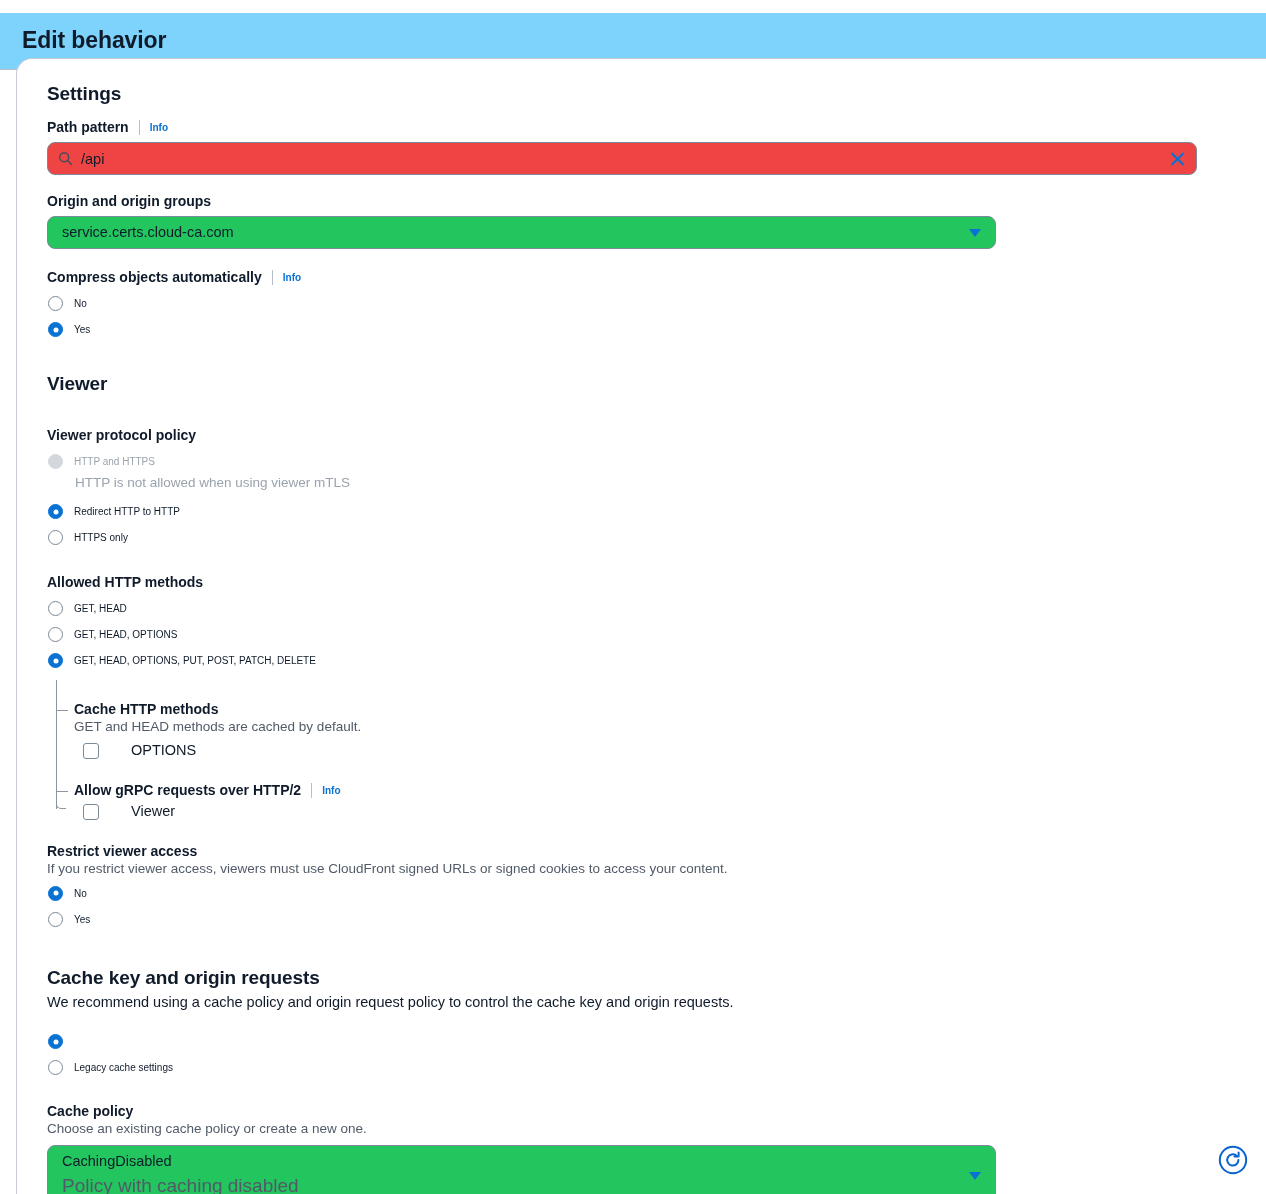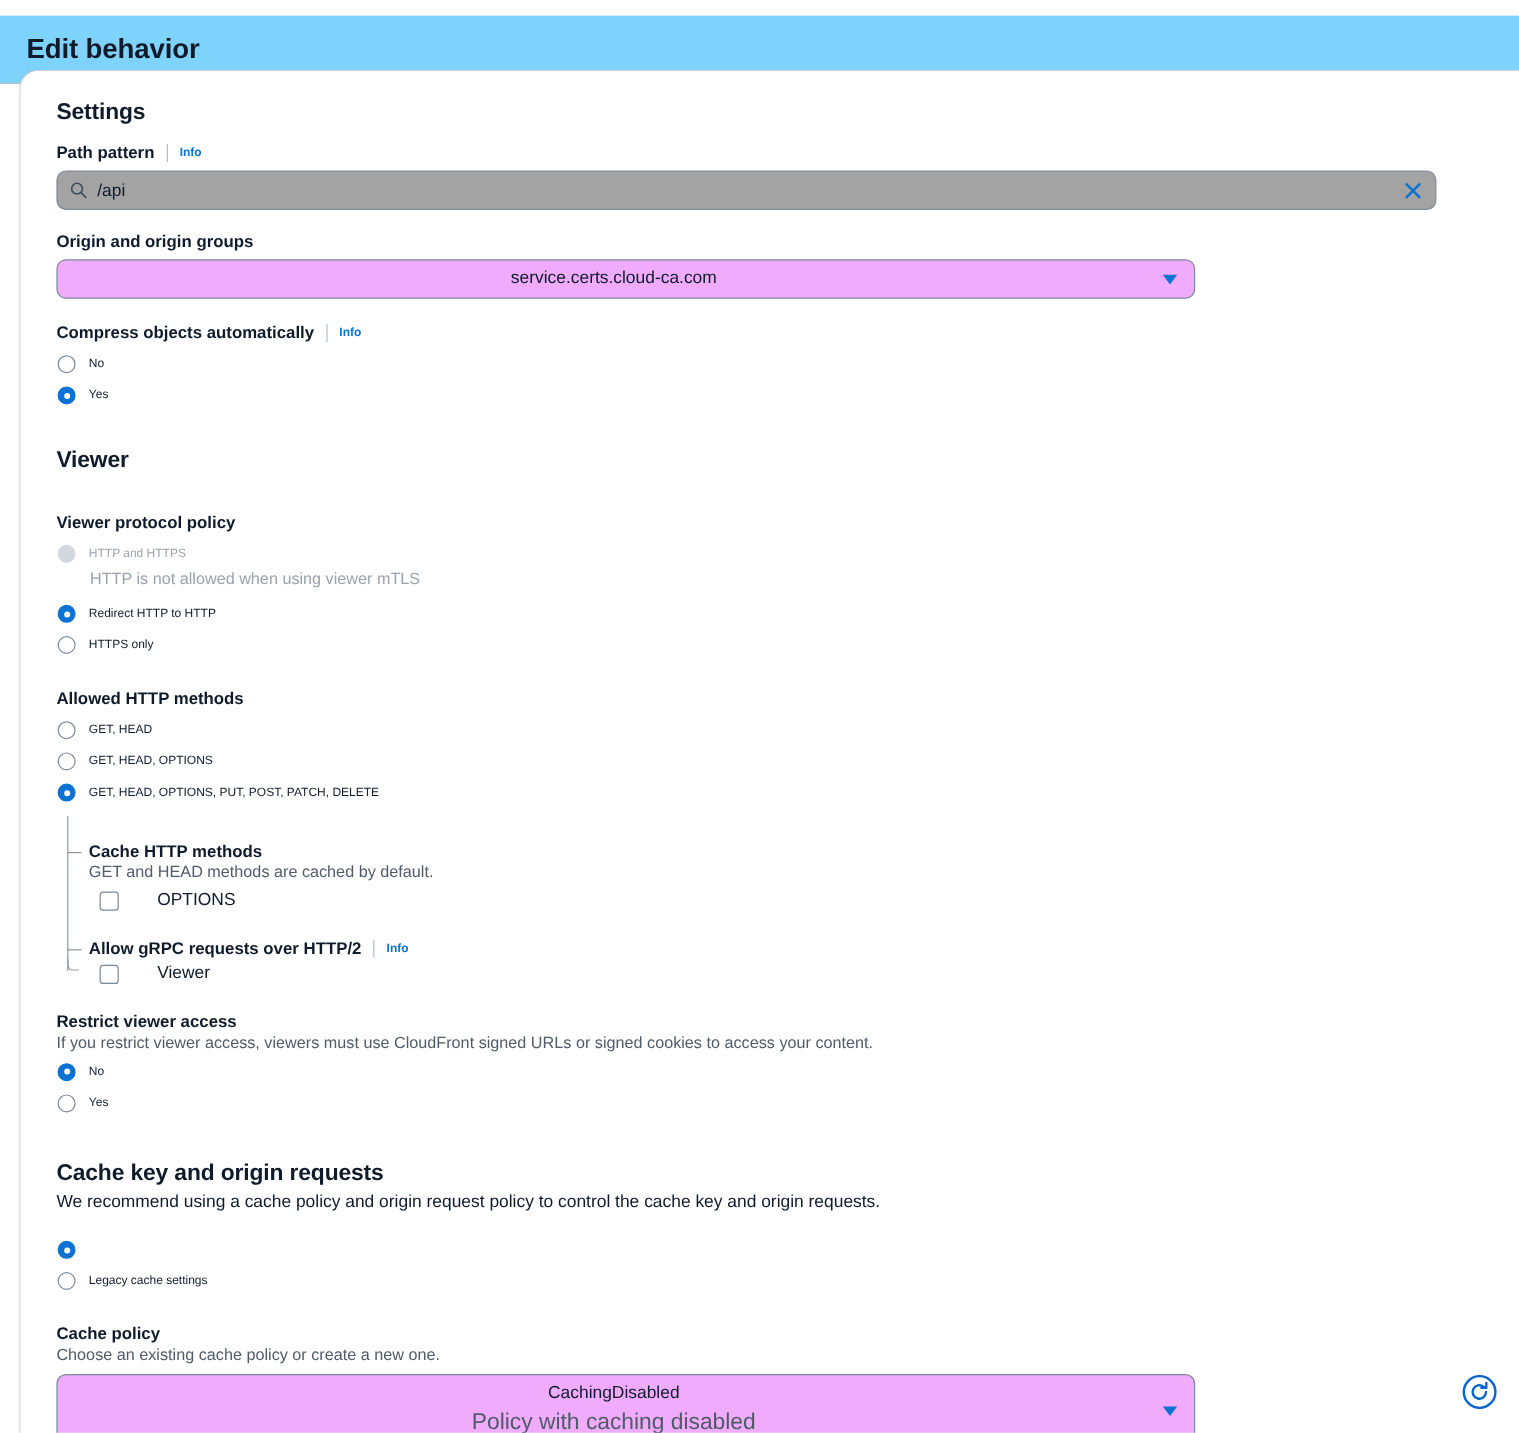--- a/index.html
+++ b/index.html
@@ -60,38 +60,38 @@
   }
   .desc {
     font-size: 13.5px; color: #515b68; margin: 1px 0 3px 0;
     line-height: 1.35;
   }
 
   
   .input-wrap {
     position: relative; width: 1150px; height: 33px;
     border: 1px solid #7d8998; border-radius: 8px;
-    background: #a3a3a3; display: flex; align-items: center;
+    background: #ef4444; display: flex; align-items: center;
     padding: 0 10px;
   }
   .input-text {
     font-size: 14.5px; color: #0f1b2a; flex: 1;
     padding-left: 8px;
   }
   .icon-search { width: 15px; height: 15px; flex: 0 0 auto; }
   .icon-clear {
     position: absolute; right: 10px; top: 50%;
     transform: translateY(-50%);
     width: 17px; height: 17px; cursor: pointer;
   }
   .select-wrap {
     position: relative; width: 949px; min-height: 33px;
     border: 1px solid #7d8998; border-radius: 8px;
-    background: #f0abfc; display: flex; flex-direction: column;
-    justify-content: center; padding: 5px 34px 5px 14px; text-align: center;
+    background: #22c55e; display: flex; flex-direction: column;
+    justify-content: center; padding: 5px 34px 5px 14px;
   }
   .select-value { font-size: 14.5px; color: #0f1b2a; line-height: 1.45; }
   .select-sub { font-size: 19px; color: #515b68; line-height: 1.4; margin-top: 1px; }
   .caret {
     position: absolute; right: 14px; top: 50%;
     transform: translateY(-50%);
     width: 0; height: 0;
     border-left: 6px solid transparent;
     border-right: 6px solid transparent;
     border-top: 8px solid #0972d3;

